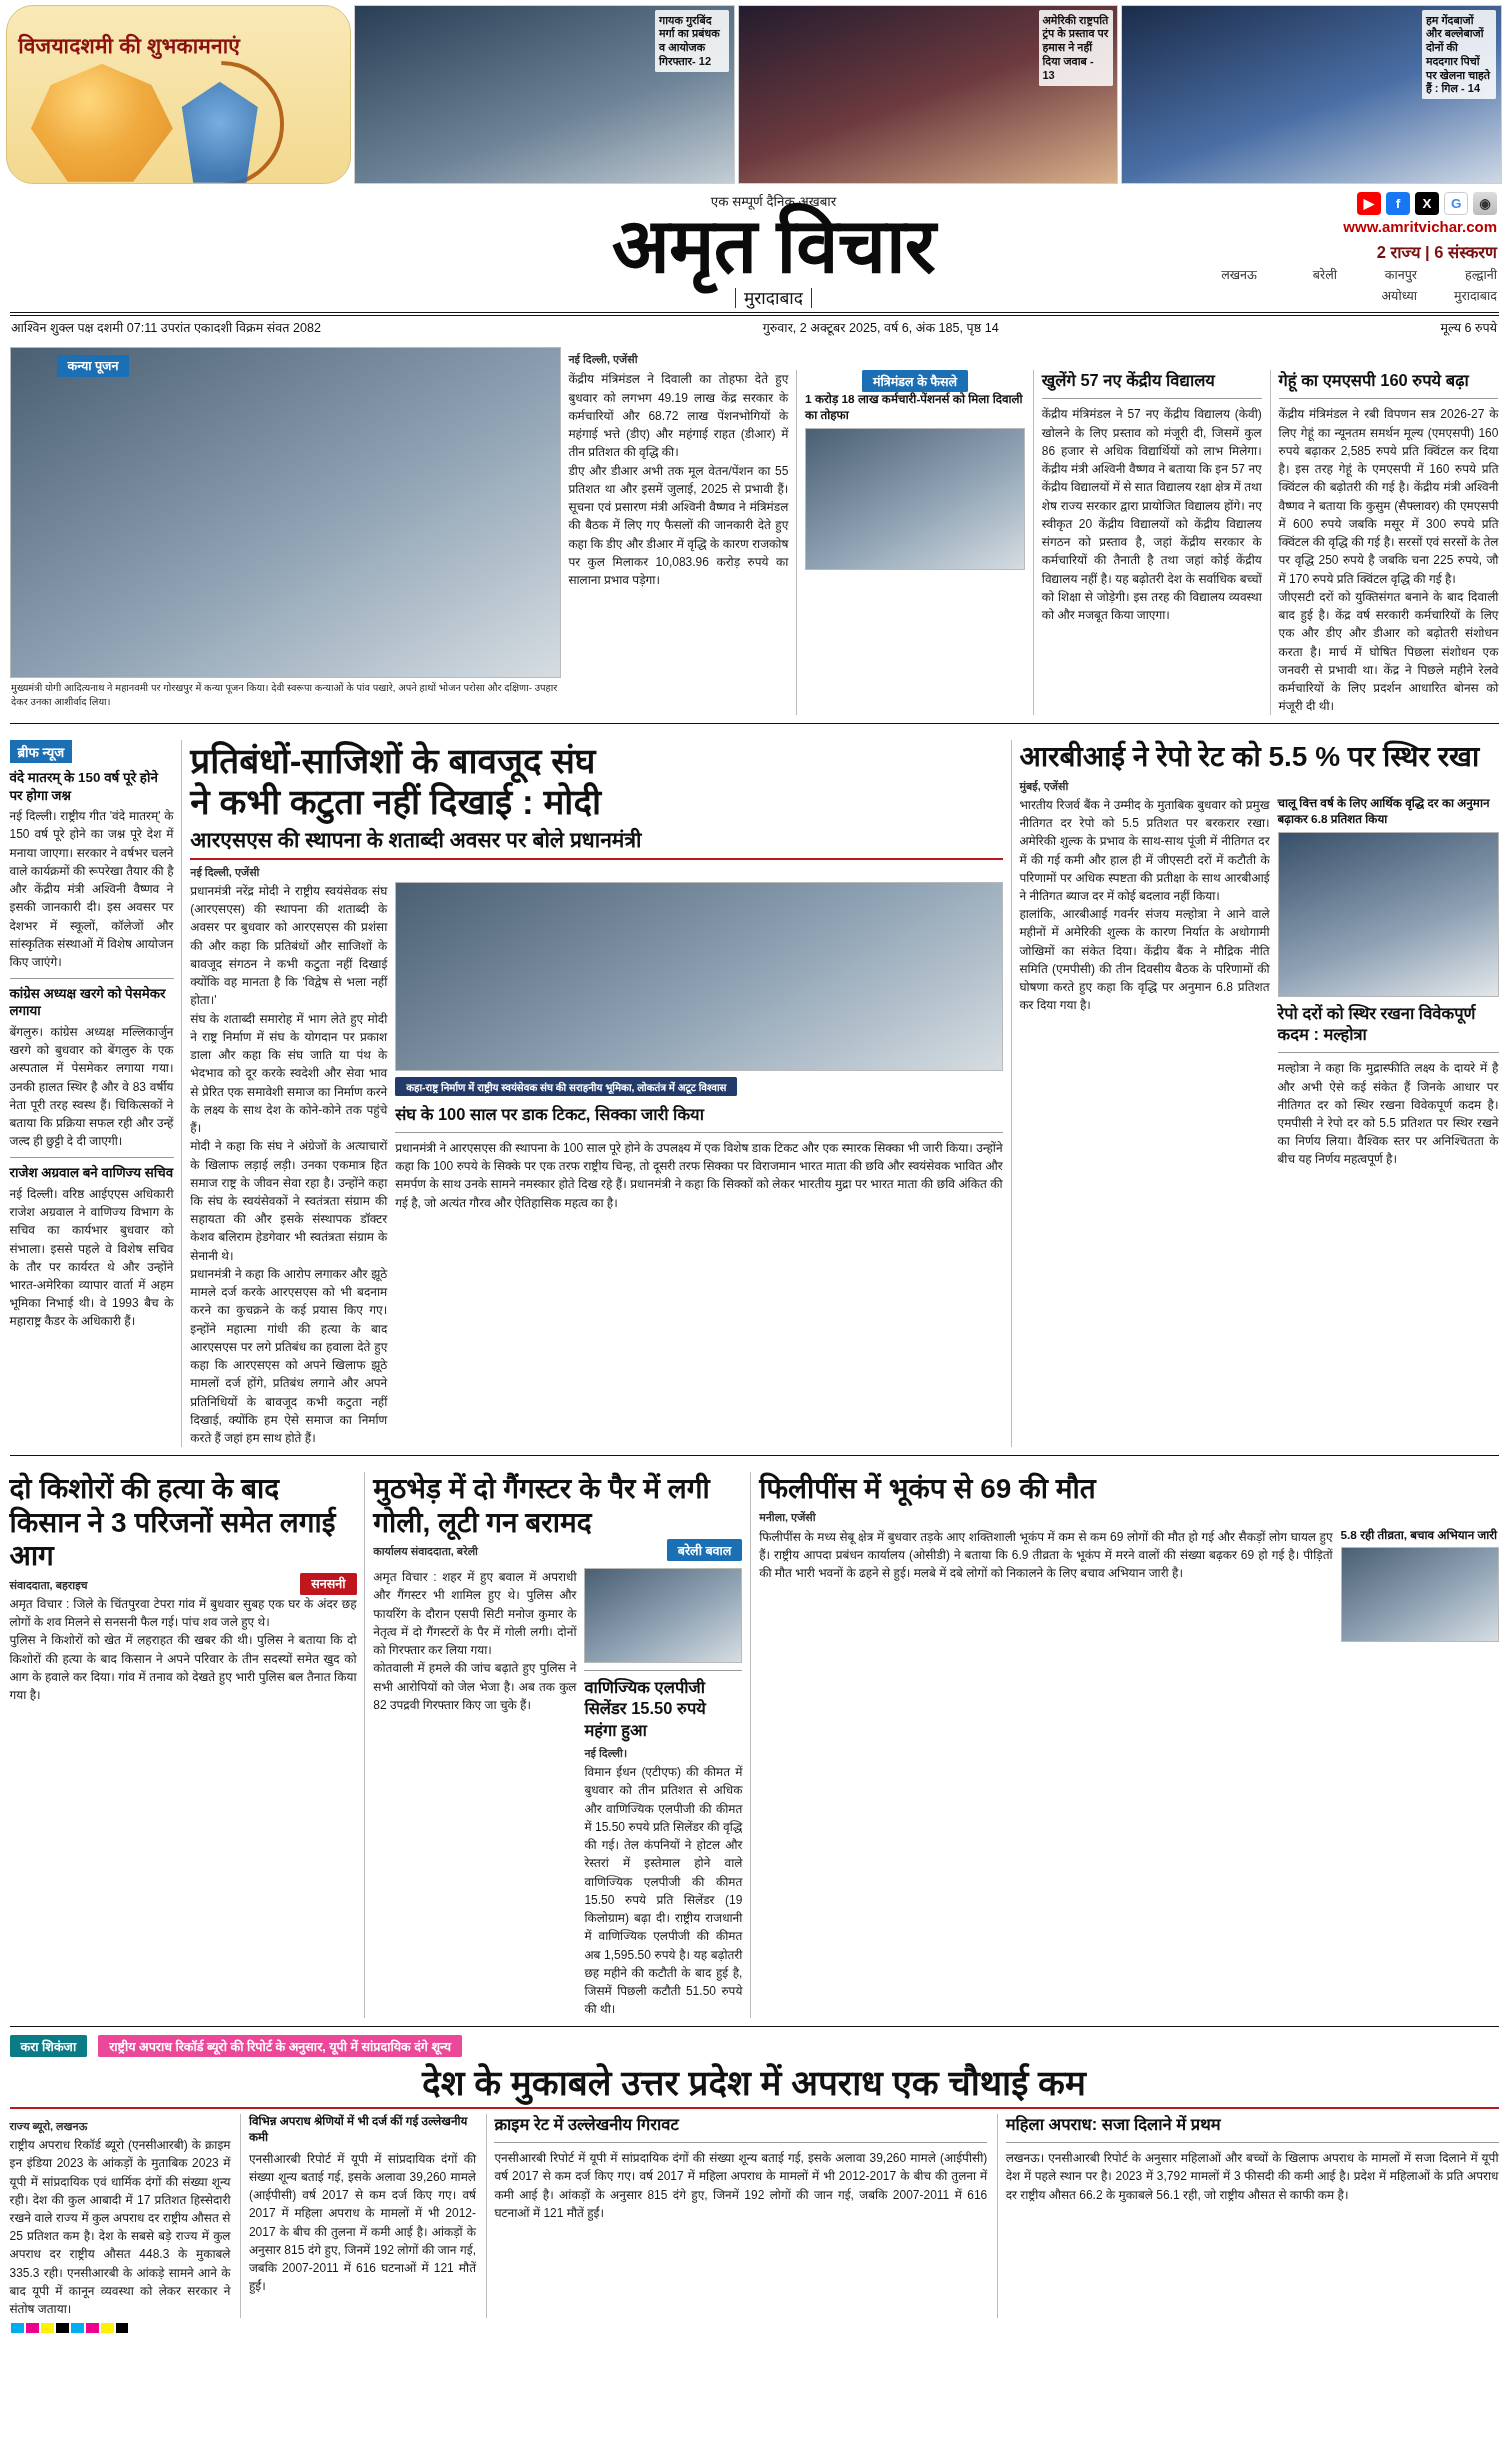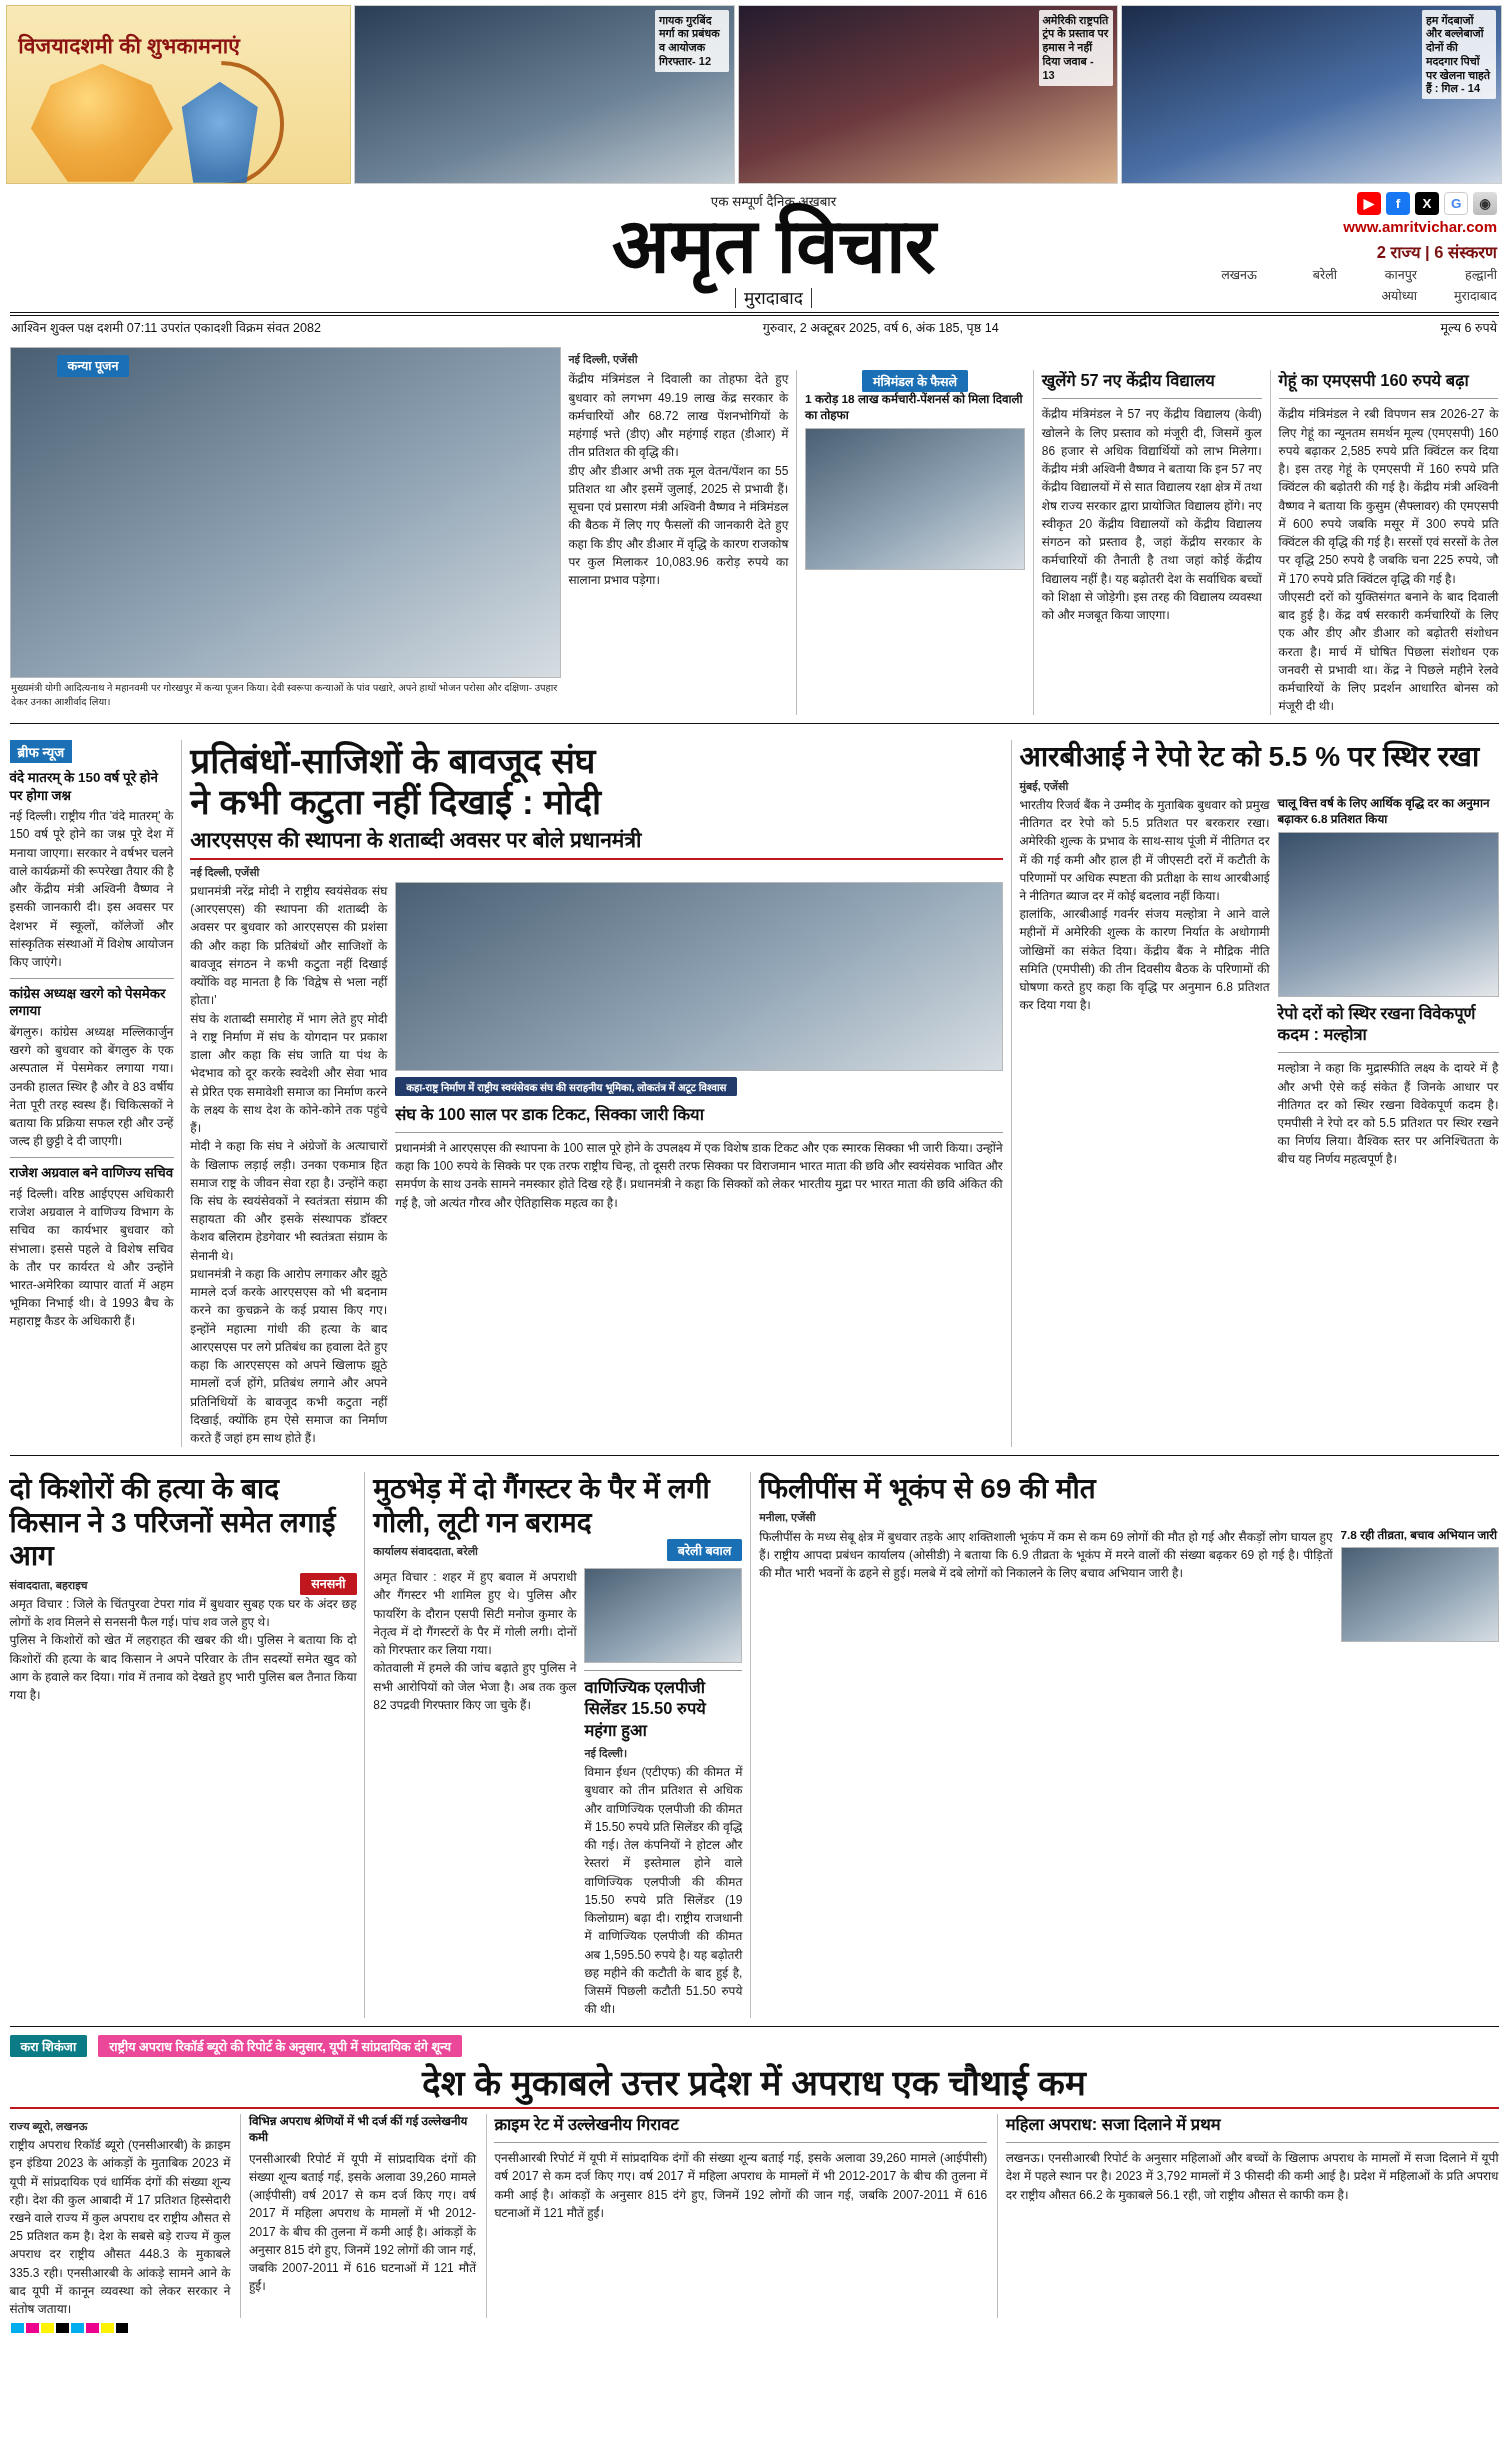--- a/index.html
+++ b/index.html
@@ -7,21 +7,21 @@
   body {
     width: 1508px;
     font-family: "Liberation Sans", sans-serif;
     background: #ffffff;
     color: #111;
   }
   .page { width: 1508px; position: relative; background:#fff; padding: 0 0 7.9px 0; }
 
   
   .topstrip { display:flex; width:1508px; height:187px; gap:3.2px; padding:4.7px 6.3px 3.2px 6.3px; }
-  .ts-cell { position:relative; overflow:hidden; }
+  .ts-cell { position:relative; overflow:hidden;border-radius:27px; }
   .ts-greet {
     width: 345px; background: linear-gradient(#f9e9b7,#f3d98f);
     border:0.8px solid #d8c27a; position:relative;
   }
   .ts-greet .greet-text {
     position:absolute; top:25px; left:11px; width:323px;
     font-family:"Liberation Sans", sans-serif; font-weight:bold; font-size:21px;
     color:#8c1111; letter-spacing:0.2px;
   }
   .ram-fig { position:absolute; left:23.6px; top:58px; width:142px; height:118px;
@@ -317,21 +317,21 @@
     </div>
 
     <div class="vrule" style="flex:1; padding-left:7.9px;">
       <h1 class="hl-lg">फिलीपींस में भूकंप से 69 की मौत</h1>
       <div class="byline">मनीला, एजेंसी</div>
       <div style="display:flex; gap:7.9px;">
         <div style="flex:1;">
           <div class="body">फिलीपींस के मध्य सेबू क्षेत्र में बुधवार तड़के आए शक्तिशाली भूकंप में कम से कम 69 लोगों की मौत हो गई और सैकड़ों लोग घायल हुए हैं। राष्ट्रीय आपदा प्रबंधन कार्यालय (ओसीडी) ने बताया कि 6.9 तीव्रता के भूकंप में मरने वालों की संख्या बढ़कर 69 हो गई है। पीड़ितों की मौत भारी भवनों के ढहने से हुई। मलबे में दबे लोगों को निकालने के लिए बचाव अभियान जारी है।</div>
         </div>
         <div style="width:158px;">
-          <div class="minihead">7.8 रही तीव्रता, बचाव अभियान जारी</div>
+          <div class="minihead">5.8 रही तीव्रता, बचाव अभियान जारी</div>
           <div class="photo" style="height:95px;"></div>
         </div>
       </div>
     </div>
   </div>
 
   <div class="rulefull"></div>
 
   <div style="padding:0 9.5px;">
     <div style="display:flex; align-items:center; gap:11px; margin-bottom:4.7px;">

